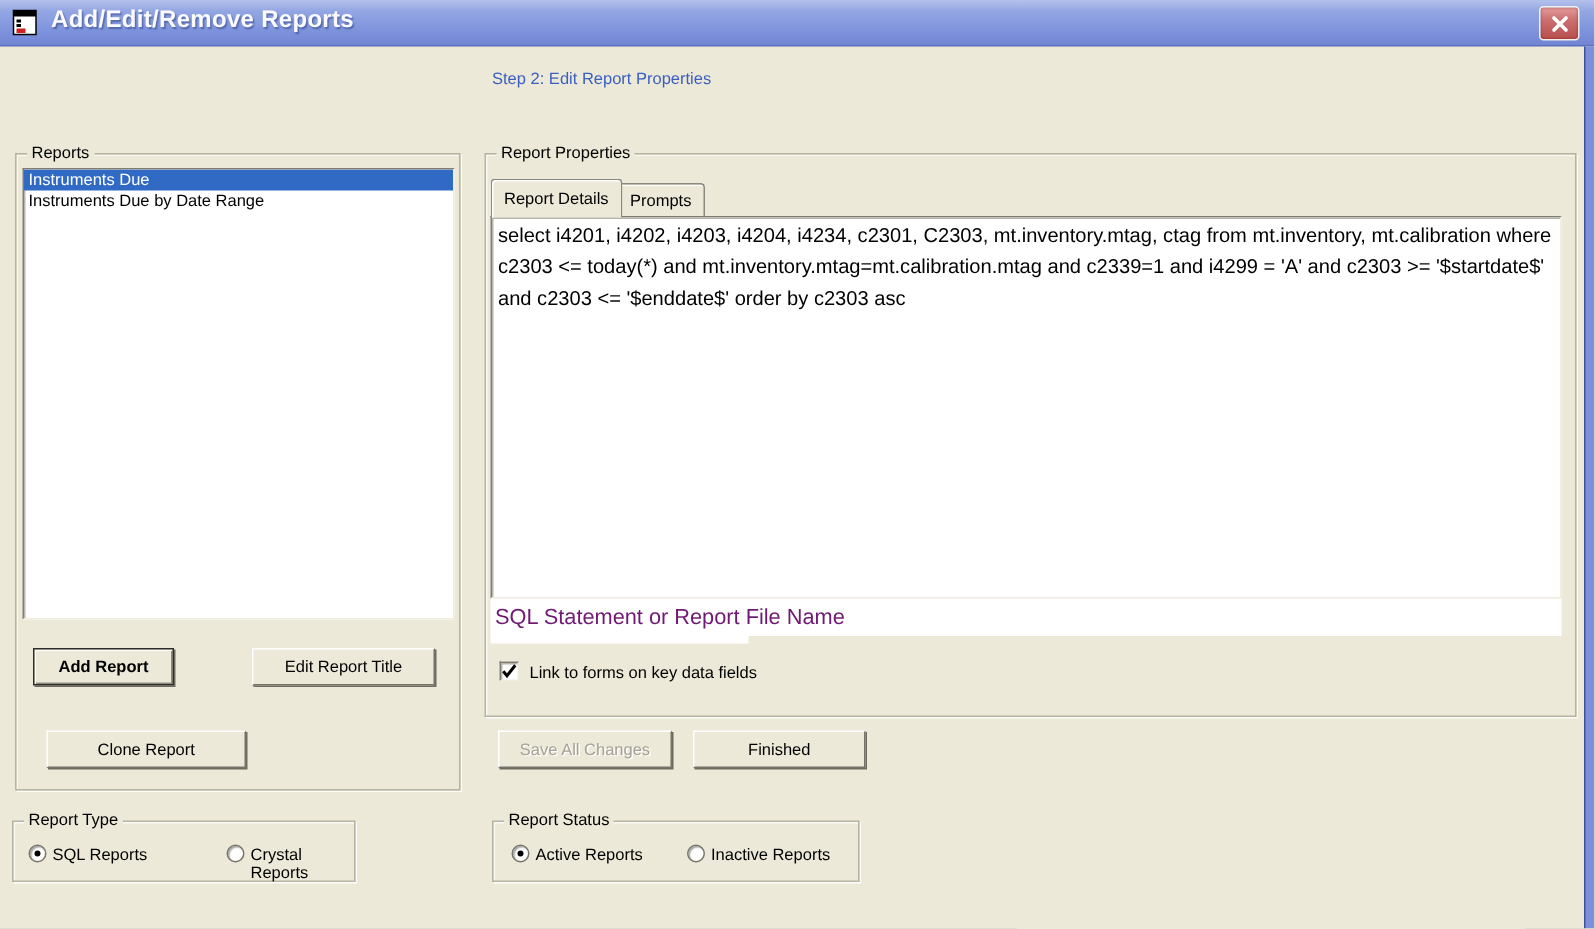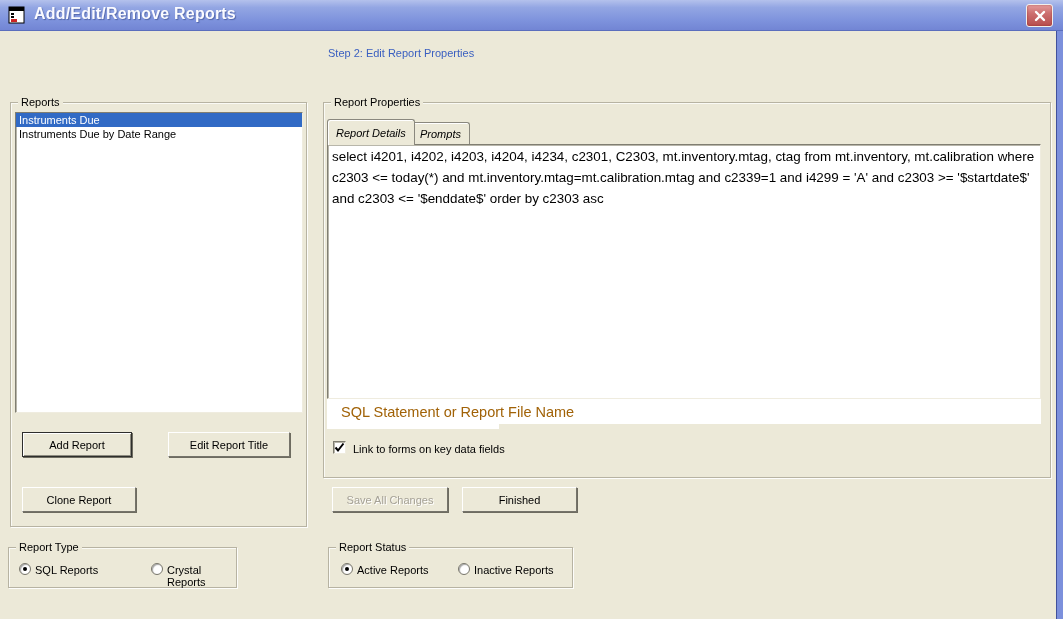--- a/index.html
+++ b/index.html
@@ -71,34 +71,33 @@
     border:1px solid #2E2E2C;
     box-shadow:inset 1px 1px 0 #FFFFFF, inset -1px -1px 0 #8E8C80, 1px 1px 0 #6E6C60;
   }
   .btn-disabled { color:#A5A196; text-shadow:1px 1px 0 #FFFFFF; }
   
   .tab {
     position:absolute; display:flex; align-items:center; padding:0 8px;
     background:#ECE9D8; font-size:11px;
     border:1px solid #8A887E; border-bottom:none; border-radius:3px 3px 0 0;
     box-shadow:inset 1px 1px 0 #FFFFFF;
-    font-style:italic;
   }
   .tab-active { z-index:3; }
   
   .sql-text {
     position:absolute; left:327px; top:144px; width:714px; height:255px;
     padding:1px 4px; resize:none; overflow:hidden; z-index:2;
     font-family:"Liberation Sans", sans-serif; font-size:13.4px; line-height:21px; color:#000;
   }
   .field-label-strip {
     position:absolute; left:327px; top:399px; width:714px; height:25px;
     background:#FFFFFF; display:flex; align-items:center;
   }
-  .field-label-strip span { color:#a16207; font-size:14.5px; padding-left:14px; }
+  .field-label-strip span { color:#701a75; font-size:14.5px; padding-left:3px; }
   .label-notch { position:absolute; left:327px; top:424px; width:172px; height:5px; background:#FFFFFF; }
   
   .cb-box {
     position:absolute; width:13px; height:13px; background:#FFFFFF;
     border:1px solid; border-color:#7E7C70 #EFECDF #EFECDF #7E7C70;
     box-shadow:inset 1px 1px 0 #B8B6AA;
   }
   .cb-label { position:absolute; font-size:11px; }
   .radio {
     position:absolute; width:12px; height:12px; border-radius:50%;
@@ -135,23 +134,23 @@
   <div class="win-border-right"></div>
 
   <div class="step2">Step 2: Edit Report Properties</div>
 
   <div class="groupbox" style="left:10px; top:102px; width:297px; height:425px;">
     <span class="group-label">Reports</span>
     <div class="listbox sunken">
       <div class="list-item selected">Instruments Due</div>
       <div class="list-item">Instruments Due by Date Range</div>
     </div>
-    <button class="btn btn-default" style="left:11px; top:329px; width:110px; height:25px;">Add Report</button>
+    <button class="btn btn-default" style="left:11px; top:329px; width:94px; height:25px;font-weight:bold;">Add Report</button>
     <button class="btn" style="left:157px; top:329px; width:122px; height:25px;">Edit Report Title</button>
-    <button class="btn" style="left:11px; top:384px; width:114px; height:25px;">Clone Report</button>
+    <button class="btn" style="left:20px; top:384px; width:133px; height:25px;">Clone Report</button>
   </div>
 
   <div class="groupbox" style="left:323px; top:102px; width:728px; height:376px;">
     <span class="group-label">Report Properties</span>
   </div>
 
   <div class="tab tab-active" style="left:327px; top:119px; height:26px;">
     <span>Report Details</span>
   </div>
   <div class="tab" style="left:411px; top:122px; height:22px;">

